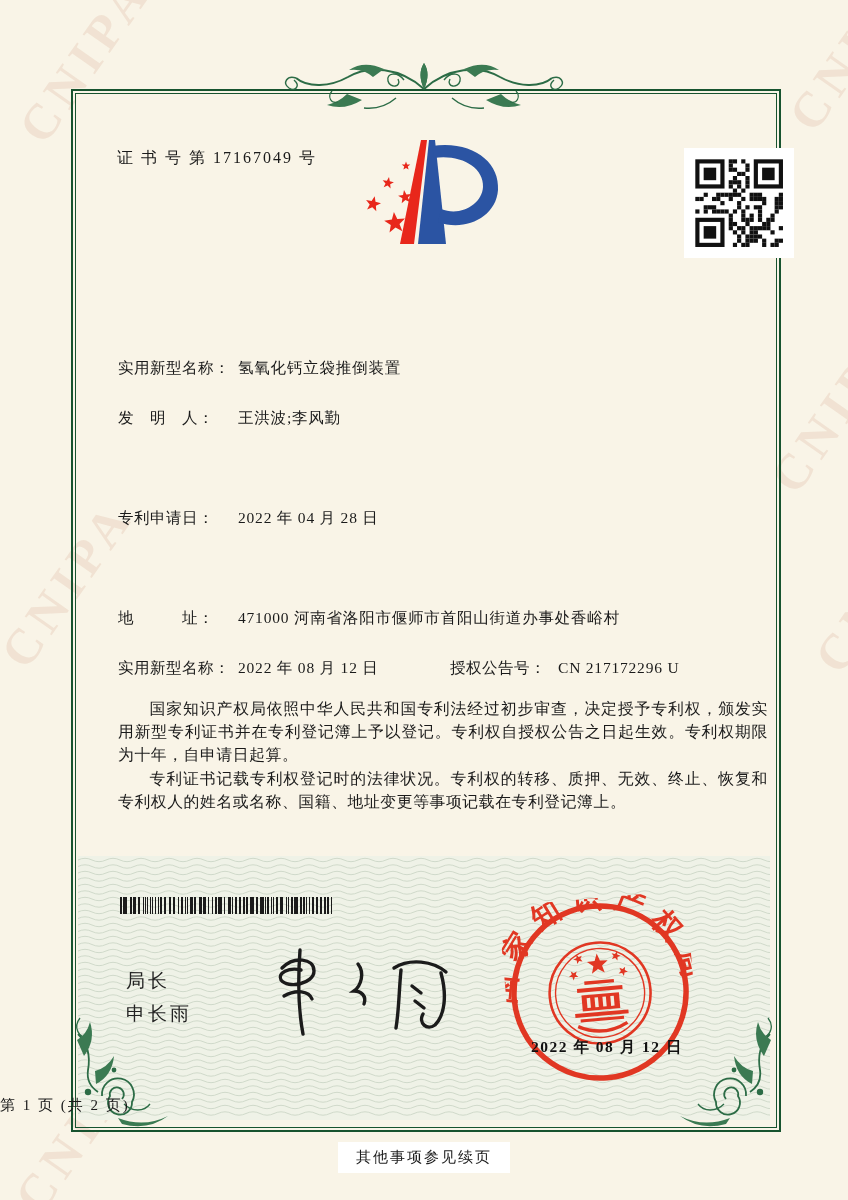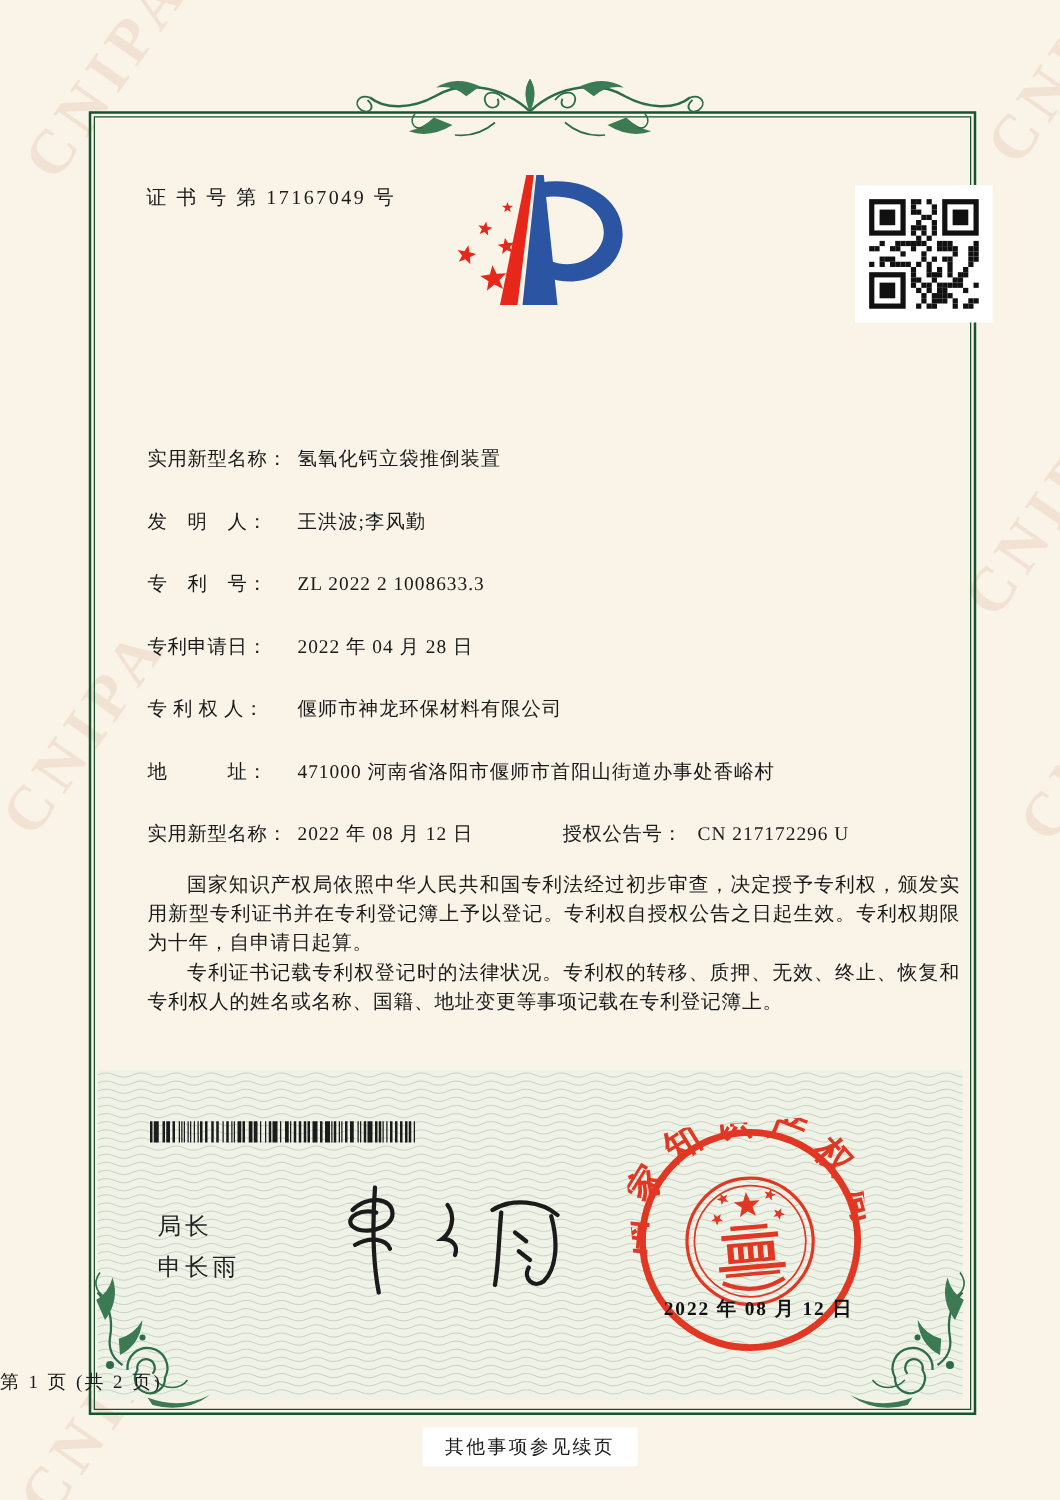--- a/index.html
+++ b/index.html
@@ -304,31 +304,23 @@
 
 
   <div class="frow" style="top:357px">
     <span class="flabel">实用新型名称：</span>
     <span class="fvalue">氢氧化钙立袋推倒装置</span>
   </div>
   <div class="frow" style="top:407px">
     <span class="flabel">发　明　人：</span>
     <span class="fvalue">王洪波;李风勤</span>
   </div>
-  <div class="frow" style="top:457px">
-    <span class="flabel">专　利　号：</span>
-    <span class="fvalue">ZL 2022 2 1008633.3</span>
-  </div>
   <div class="frow" style="top:507px">
     <span class="flabel">专利申请日：</span>
     <span class="fvalue">2022 年 04 月 28 日</span>
-  </div>
-  <div class="frow" style="top:557px">
-    <span class="flabel">专 利 权 人：</span>
-    <span class="fvalue">偃师市神龙环保材料有限公司</span>
   </div>
   <div class="frow" style="top:607px">
     <span class="flabel">地　　　址：</span>
     <span class="fvalue">471000  河南省洛阳市偃师市首阳山街道办事处香峪村</span>
   </div>
   <div class="frow" style="top:657px">
     <span class="flabel">实用新型名称：</span>
     <span class="fvalue">2022 年 08 月 12 日</span>
     <span class="flabel2">授权公告号：</span>
     <span class="fvalue2">CN 217172296 U</span>

